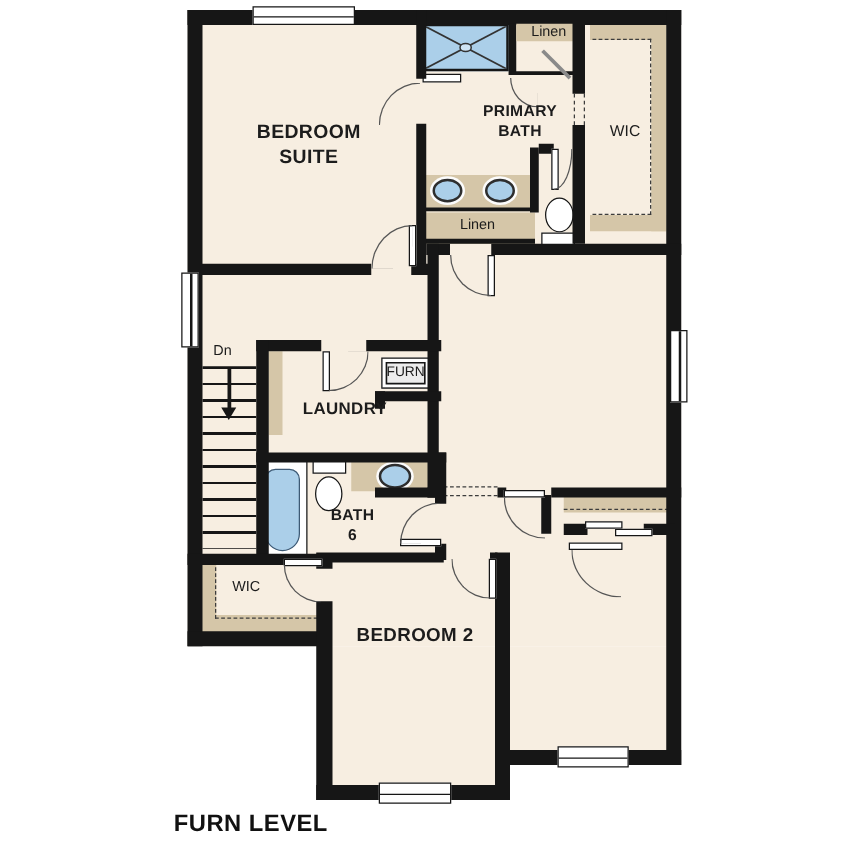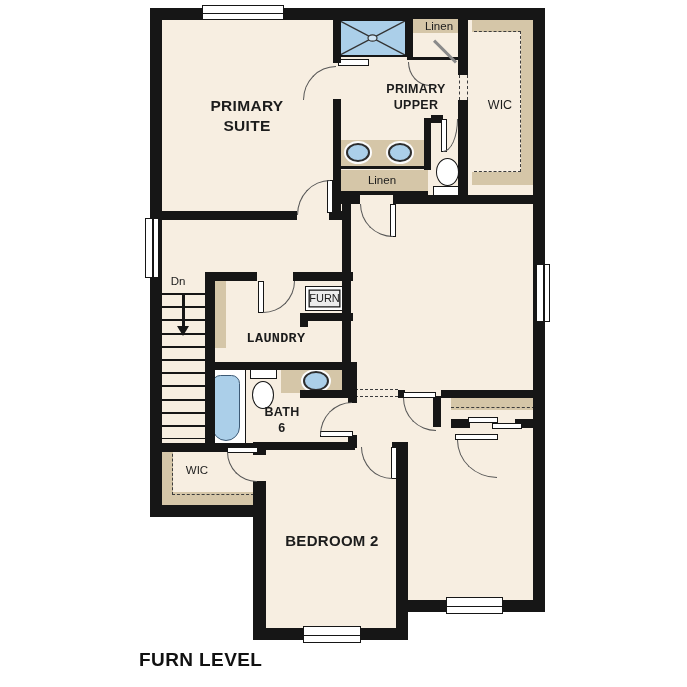--- a/index.html
+++ b/index.html
@@ -179,24 +179,24 @@
   <div class="arc bl" style="left:408px;top:62px;width:22px;height:24px;"></div>
   <div class="arc br" style="left:443px;top:119px;width:15px;height:33px;"></div>
   <div class="arc bl" style="left:360px;top:204px;width:33px;height:33px;"></div>
   <div class="arc br" style="left:263px;top:281px;width:32px;height:32px;"></div>
   <div class="arc tl" style="left:320px;top:402px;width:32px;height:33px;"></div>
   <div class="arc bl" style="left:403px;top:398px;width:33px;height:33px;"></div>
   <div class="arc bl" style="left:457px;top:440px;width:40px;height:38px;"></div>
   <div class="arc bl" style="left:361px;top:447px;width:31px;height:32px;"></div>
   <div class="arc bl" style="left:227px;top:452px;width:30px;height:30px;"></div>
 
-  <div class="lbl" style="left:187px;top:96px;width:120px;">PRIMARY SUITE</div>
-  <div class="lbl smb" style="left:371px;top:81px;width:90px;">PRIMARY UPPER</div>
-  <div class="lbl md" style="left:226px;top:330px;width:100px;white-space:nowrap;font-family:Liberation Mono, monospace;">LAUNDRY</div>
+  <div class="lbl" style="left:187px;top:96px;width:120px;">BEDROOM SUITE</div>
+  <div class="lbl smb" style="left:371px;top:81px;width:90px;">PRIMARY BATH</div>
+  <div class="lbl md" style="left:226px;top:318px;width:100px;white-space:nowrap;">LAUNDRY</div>
   <div class="lbl smb" style="left:262px;top:404px;width:40px;">BATH 6</div>
-  <div class="lbl" style="left:272px;top:531px;width:120px;white-space:nowrap;font-size:15px;">BEDROOM 2</div>
+  <div class="lbl" style="left:272px;top:499px;width:120px;white-space:nowrap;font-size:15px;">BEDROOM 2</div>
   <div class="sm" style="left:480px;top:99px;width:40px;font-size:12.5px;">WIC</div>
   <div class="sm" style="left:177px;top:464px;width:40px;">WIC</div>
   <div class="sm" style="left:165px;top:275px;width:26px;">Dn</div>
 
   <div class="title" style="left:139px;top:649px;">FURN LEVEL</div>
 
 </div>
 
 </body></html>

